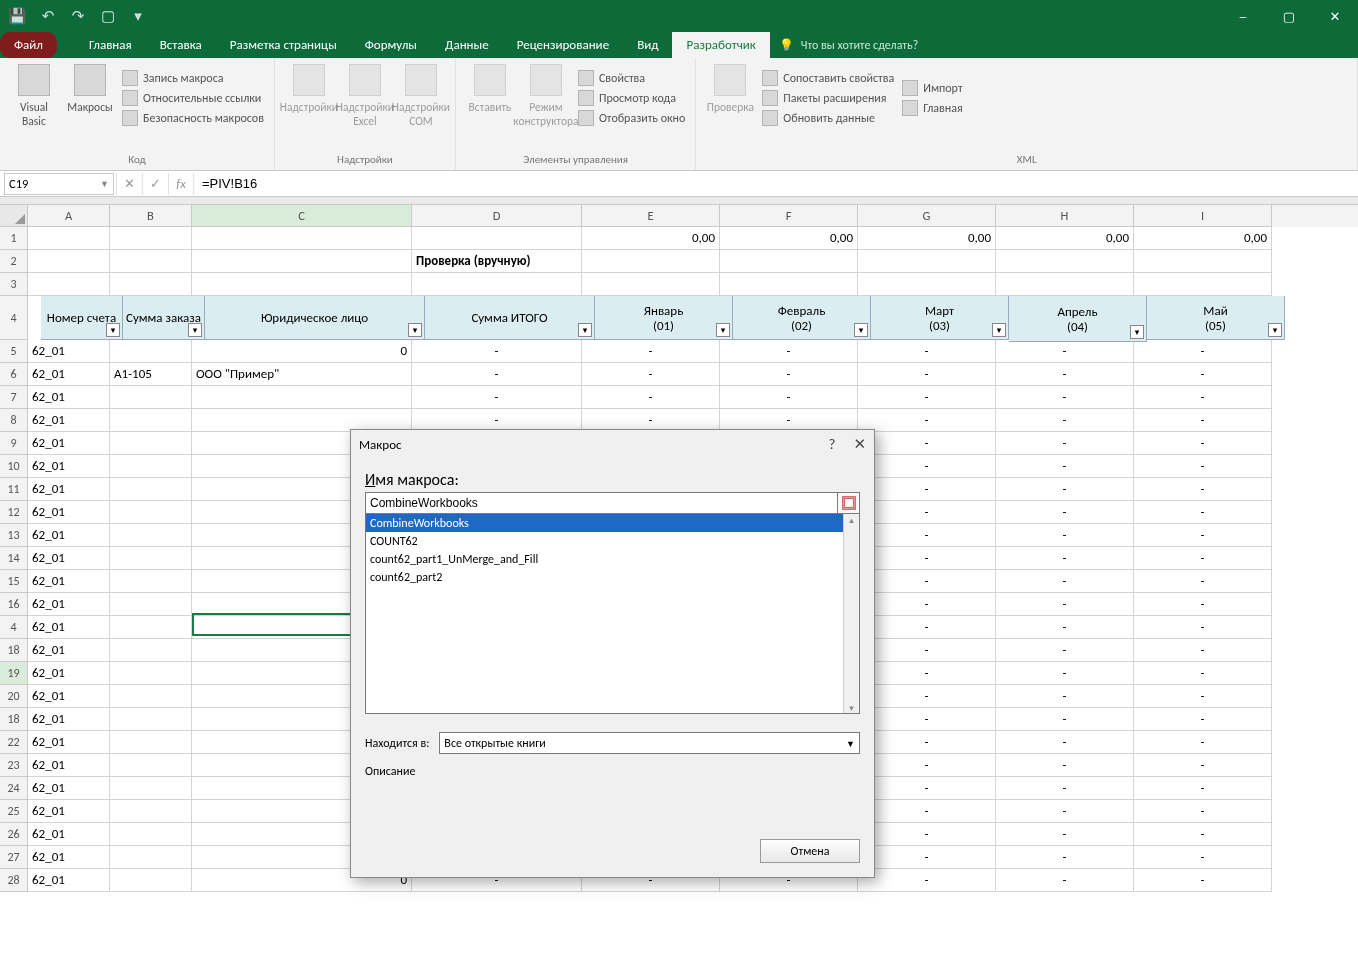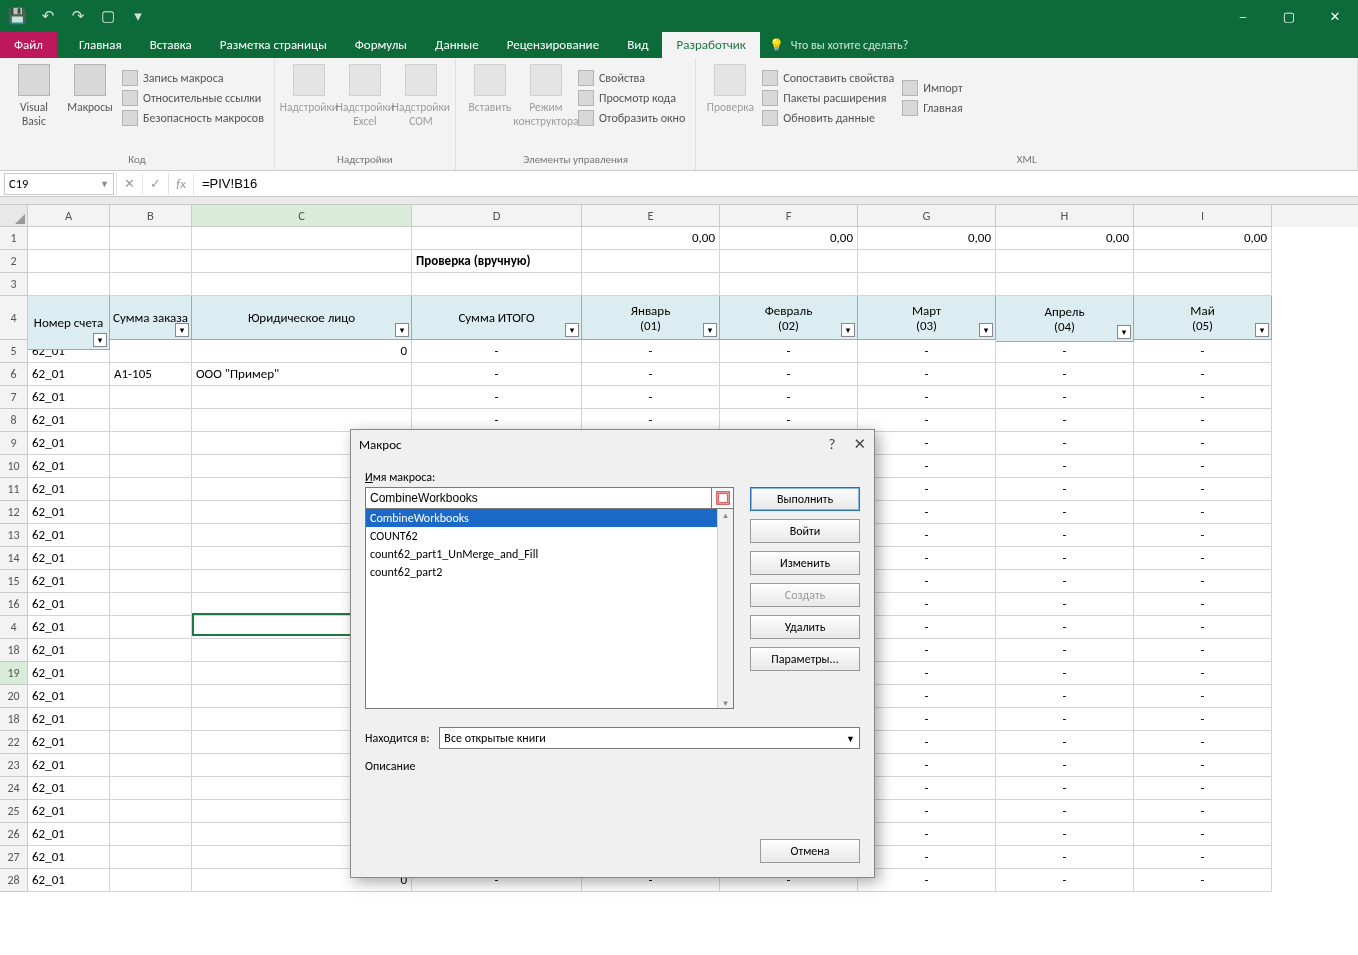--- a/index.html
+++ b/index.html
@@ -21,21 +21,21 @@
     color: #fff;
     position: relative;
   }
   .qa-btn { width:24px; height:24px; margin-left:6px; display:flex; align-items:center; justify-content:center; opacity:.8; font-size:15px;}
   .title-text { position:absolute; left:50%; transform:translateX(-50%); font-size:13px; color:#fff; white-space:nowrap;}
   .win-ctrl { position:absolute; right:0; top:0; display:flex;}
   .win-btn { width:46px; height:32px; display:flex; align-items:center; justify-content:center; font-size:13px; color:#fff;}
   
   .tabs-row { height:26px; background:#0d6b3a; display:flex; align-items:flex-end;}
   .tab { padding:0 14px; height:26px; line-height:26px; color:#fff; font-size:13px;}
-  .tab.file { background:#be185d; margin-right:8px;}
+  .tab.file { background:#7f1d1d; margin-right:18px;border-radius:10px;}
   .tab.active { background:#f3f3f3; color:#1a7a43; font-weight:500;}
   .tell-me { color:#c7e6d4; margin-left:10px; font-size:12px; display:flex; align-items:center; height:26px;}
   .tell-me .bulb { margin-right:6px;}
   
   .ribbon { height:113px; background:#f3f3f3; border-bottom:1px solid #c9c9c9; display:flex;}
   .group { display:flex; flex-direction:column; height:100%; border-right:1px solid #e1e1e1; padding:4px 6px 2px;}
   .group-body { flex:1; display:flex; align-items:flex-start;}
   .group-label { text-align:center; font-size:11px; color:#777; padding:2px 0;}
   .rb-big { display:flex; flex-direction:column; align-items:center; width:56px; text-align:center; font-size:11.5px; color:#555; padding-top:2px;}
   .rb-big .icon { width:32px; height:32px; background:#d8d8d8; margin-bottom:4px; border:1px solid #b5b5b5;}
@@ -77,21 +77,21 @@
   
   .macro-dlg {
     position:absolute; left:350px; top:429px; width:525px; height:449px;
     background:#f0f0f0; border:1px solid #898989; box-shadow:4px 4px 14px rgba(0,0,0,.35);
     font-size:12px;
   }
   .dlg-title-row { height:28px; display:flex; align-items:center; justify-content:space-between; padding:0 8px;}
   .dlg-title { font-size:13px;}
   .dlg-ctrls { display:flex; gap:18px; font-size:15px; color:#444;}
   .dlg-body { padding:8px 14px 12px;}
-  .dlg-label { font-size:12px; margin:4px 0 3px; text-decoration:underline; text-decoration-color:transparent;}
+  .dlg-label { font-size:16px; margin:4px 0 3px; text-decoration:underline; text-decoration-color:transparent;}
   .dlg-label span.u { text-decoration:underline;}
   .dlg-row1 { display:flex; align-items:flex-start;}
   .dlg-left { flex:1;}
   .dlg-right { width:110px; margin-left:16px; display:flex; flex-direction:column; gap:8px;}
   .dlg-btn { height:24px; border:1px solid #9a9a9a; background:linear-gradient(#fdfdfd,#e8e8e8); font-size:12px; text-align:center; line-height:22px;}
   .dlg-btn.primary { border:1px solid #2a6fb3; box-shadow:0 0 0 1px #88b7e6 inset;}
   .dlg-btn.dim { color:#9a9a9a;}
   .name-input-row { display:flex;}
   .macro-name-input { flex:1; height:22px; border:1px solid #7a7a7a; background:#fff; padding:0 4px; font-size:12px;}
   .range-btn { width:22px; height:22px; border:1px solid #7a7a7a; border-left:none; background:#fafafa; display:flex; align-items:center; justify-content:center;}
@@ -342,21 +342,21 @@
           <div class="cell " style="width: 82px;"></div>
           <div class="cell " style="width: 220px;"></div>
           <div class="cell " style="width: 170px;"></div>
           <div class="cell " style="width: 138px;"></div>
           <div class="cell " style="width: 138px;"></div>
           <div class="cell " style="width: 138px;"></div>
           <div class="cell " style="width: 138px;"></div>
           <div class="cell " style="width: 138px;"></div>
         </div>
         <div class="data-row tall">
-          <div class="hdr-cell" style="width: 82px; height: 54px;">
+          <div class="hdr-cell" style="width: 82px; height: 44px; margin-left: 13px;">
             <span>Номер счета</span>
             <span class="filt">▾</span>
           </div>
           <div class="hdr-cell" style="width: 82px; height: 44px;">
             <span>Сумма заказа</span>
             <span class="filt">▾</span>
           </div>
           <div class="hdr-cell" style="width: 220px; height: 44px;">
             <span>Юридическое лицо</span>
             <span class="filt">▾</span>
@@ -680,28 +680,20 @@
           <div class="macro-item sel">CombineWorkbooks</div>
             <div class="macro-item">COUNT62</div>
             <div class="macro-item">count62_part1_UnMerge_and_Fill</div>
             <div class="macro-item">count62_part2</div>
             <div class="list-scroll">
               <span>▴</span>
               <span>▾</span>
             </div>
         </div>
       </div>
-      <div class="dlg-right">
-        <div class="dlg-btn primary">Выполнить</div>
-        <div class="dlg-btn">Войти</div>
-        <div class="dlg-btn">Изменить</div>
-        <div class="dlg-btn dim">Создать</div>
-        <div class="dlg-btn">Удалить</div>
-        <div class="dlg-btn">Параметры...</div>
-      </div>
     </div>
     <div class="dlg-row2">
       <div><span>Нахо</span><span class="u">д</span><span>ится в:</span></div>
       <div class="dlg-combo">
           <span>Все открытые книги</span>
           <span style="font-size:9px">▼</span>
         </div>
     </div>
     <div class="dlg-row3">Описание</div>
   </div>

